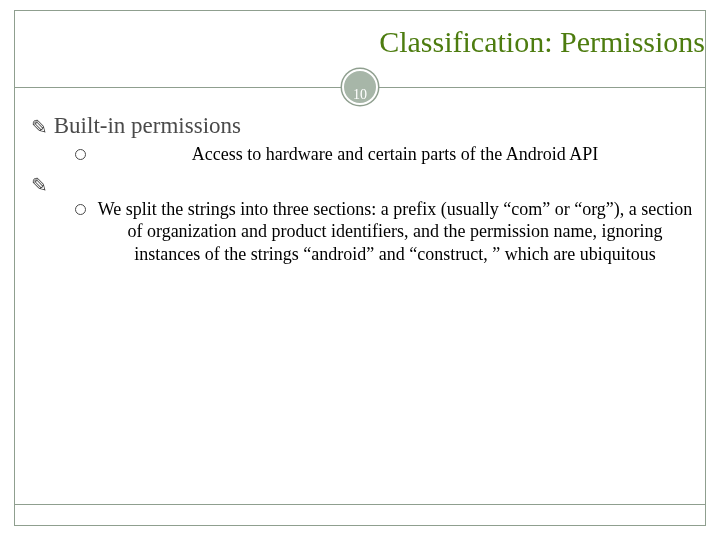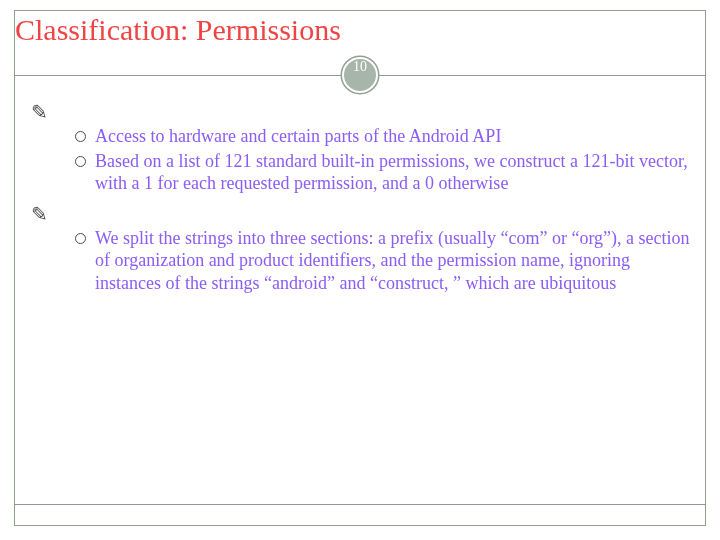--- a/index.html
+++ b/index.html
@@ -20,24 +20,24 @@
     padding: 10px 14px 14px 14px;
   }
   .outer-frame {
     position: relative;
     width: 100%;
     height: 100%;
     border: 1.5px solid #8f9f8f;
     box-sizing: border-box;
   }
   .title {
-    text-align: left;
+    text-align: right;
     font-size: 30px;
-    color: #ef4444;
-    margin: 2px 0 10px 0;
+    color: #4d7c0f;
+    margin: 14px 0 10px 0;
     font-weight: normal;
   }
   .divider-wrap {
     position: relative;
     height: 36px;
     margin: 0 0 8px 0;
   }
   .divider-line {
     position: absolute;
     left: 0;
@@ -50,21 +50,21 @@
     left: 50%;
     top: 50%;
     transform: translate(-50%, -50%);
     width: 32px;
     height: 32px;
     background: #a7b6a8;
     border: 2px solid #ffffff;
     box-shadow: 0 0 0 1.5px #8f9f8f;
     border-radius: 50%;
     display: flex;
-    align-items: flex-start;
+    align-items: flex-end;
     justify-content: center;
     font-size: 14px;
     color: #ffffff;
   }
   .content {
     padding: 0 10px 0 16px;
   }
   .l1 {
     font-size: 23px;
     color: #4a4a4a;
@@ -78,25 +78,26 @@
     line-height: 1;
     position: relative;
     top: 1px;
   }
   .l2list {
     margin: 0 0 8px 0;
     padding-left: 44px;
   }
   .l2 {
     font-size: 18px;
-    color: #8b5cf6;
+    color: #000000;
     line-height: 1.25;
     margin: 2px 0;
     display: flex;
     align-items: flex-start;
+    text-align: center;
   }
   .l2 .bullet {
     display: inline-block;
     width: 9px;
     height: 9px;
     border: 1.4px solid #4a4a4a;
     border-radius: 50%;
     margin-right: 9px;
     margin-top: 6px;
     flex-shrink: 0;
@@ -124,29 +125,26 @@
       <div class="divider-line"></div>
       <div class="page-badge">
         <span>10</span>
       </div>
     </div>
 
     <div class="content">
 
       <div class="l1">
         <span class="bullet">✎</span>
+        <span>Built-in permissions</span>
       </div>
       <div class="l2list">
         <div class="l2">
           <span class="bullet"></span>
           <span class="text">Access to hardware and certain parts of the Android API</span>
-        </div>
-        <div class="l2">
-          <span class="bullet"></span>
-          <span class="text">Based on a list of 121 standard built-in permissions, we construct a 121-bit vector, with a 1 for each requested permission, and a 0 otherwise</span>
         </div>
       </div>
 
       <div class="l1">
         <span class="bullet">✎</span>
       </div>
       <div class="l2list">
         <div class="l2">
           <span class="bullet"></span>
           <span class="text">We split the strings into three sections: a prefix (usually “com” or “org”), a section of organization and product identifiers, and the permission name, ignoring instances of the strings “android” and “construct, ” which are ubiquitous</span>

